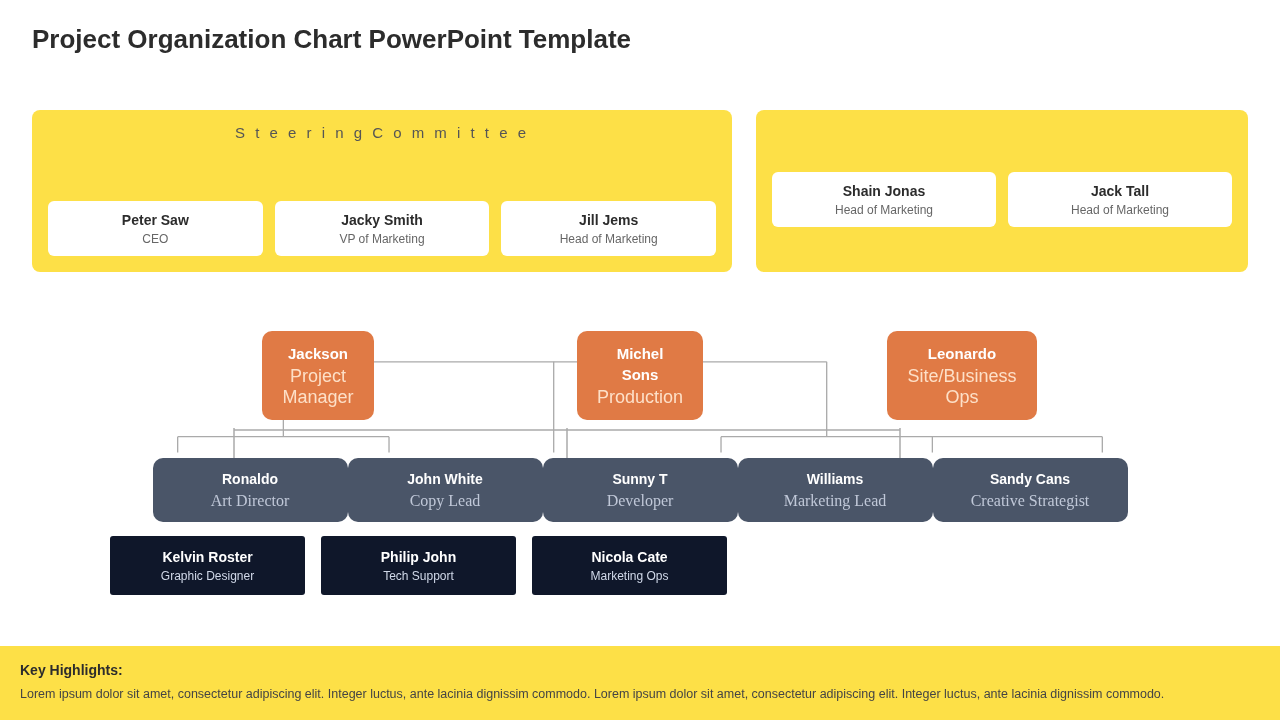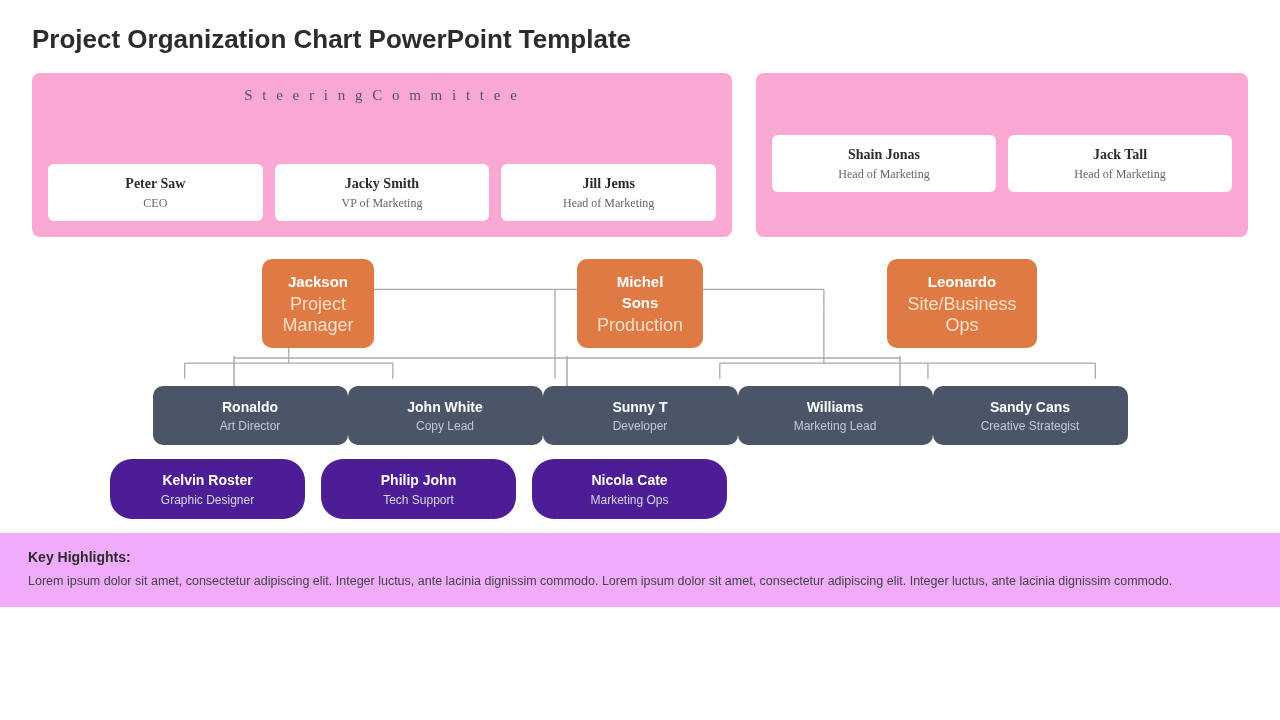--- a/index.html
+++ b/index.html
@@ -9,37 +9,37 @@
       width: 1280px;
       height: 720px;
       overflow: hidden;
     }
     .page {
       width: 1280px;
       height: 720px;
       display: flex;
       flex-direction: column;
       padding: 24px 32px 0 32px;
+      justify-content: space-between;
     }
     .page-title {
       font-size: 26px;
       font-weight: 700;
       color: #2c2c2c;
       margin-bottom: 18px;
     }
     .top-section {
       display: flex;
       gap: 24px;
       margin-bottom: 22px;
     }
     .panel {
-      background: #f9a8d4;
+      background: #fde047;
       border-radius: 8px;
       padding: 14px 16px 16px;
-      font-family: Liberation Serif, serif;
     }
     .panel-steering {
       flex: 0 0 700px;
     }
     .panel-sponsors {
       flex: 1;
     }
     .panel-title {
       text-align: center;
       font-size: 15px;
@@ -114,60 +114,61 @@
       width: 195px;
       text-align: center;
       color: #fff;
     }
     .lead-card .person-name {
       color: #fff;
       font-size: 14px;
     }
     .lead-card .person-role {
       color: #c0c8d8;
-      font-size: 12px;
+      font-size: 16px;
+      font-family: Liberation Serif, serif;
     }
 
     
     .row-sub {
       display: flex;
       gap: 16px;
       justify-content: flex-start;
       margin-top: 14px;
       padding-left: 0;
       width: 100%;
       max-width: 1050px;
       margin-left: auto;
       margin-right: auto;
     }
     .sub-card {
-      background: #4c1d95;
-      border-radius: 22px;
+      background: #0f172a;
+      border-radius: 3px;
       padding: 12px 4px;
       width: 195px;
       text-align: center;
       color: #fff;
     }
     .sub-card .person-name {
       color: #fff;
       font-size: 14px;
     }
     .sub-card .person-role {
       color: #d0d8e8;
       font-size: 12px;
     }
     .sub-card-spacer {
       width: 195px;
       visibility: hidden;
     }
 
     
     .key-highlights {
-      background: #f0abfc;
-      padding: 16px 28px;
+      background: #fde047;
+      padding: 16px 20px;
       margin: 0 -32px;
       margin-top: 14px;
     }
     .key-highlights-title {
       font-size: 14px;
       font-weight: 700;
       color: #2c2c2c;
       margin-bottom: 6px;
     }
     .key-highlights-text {

